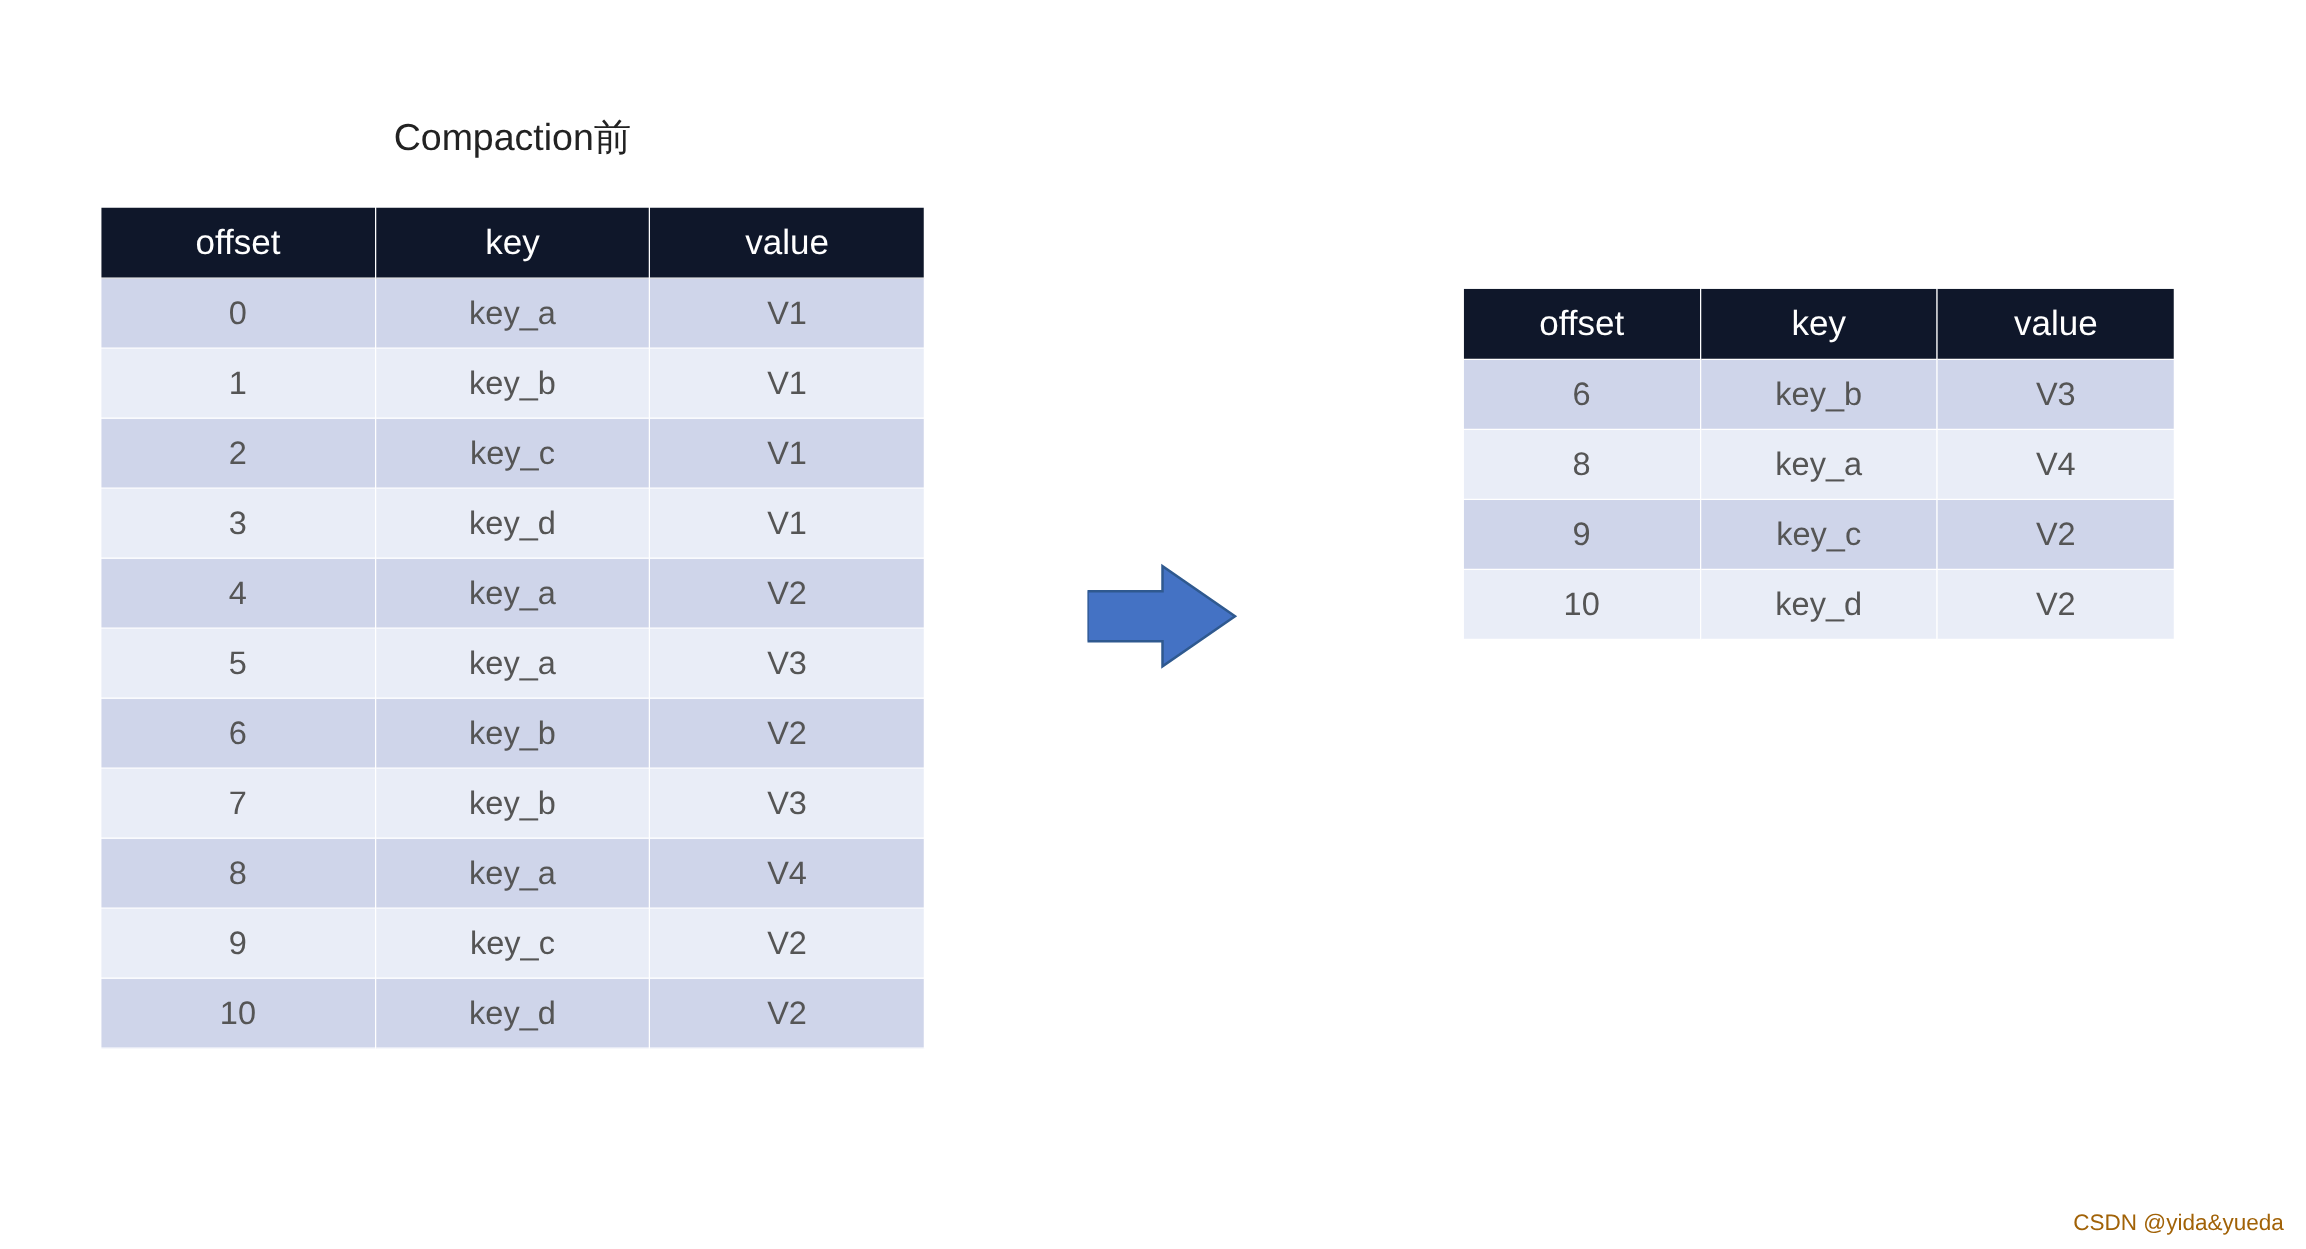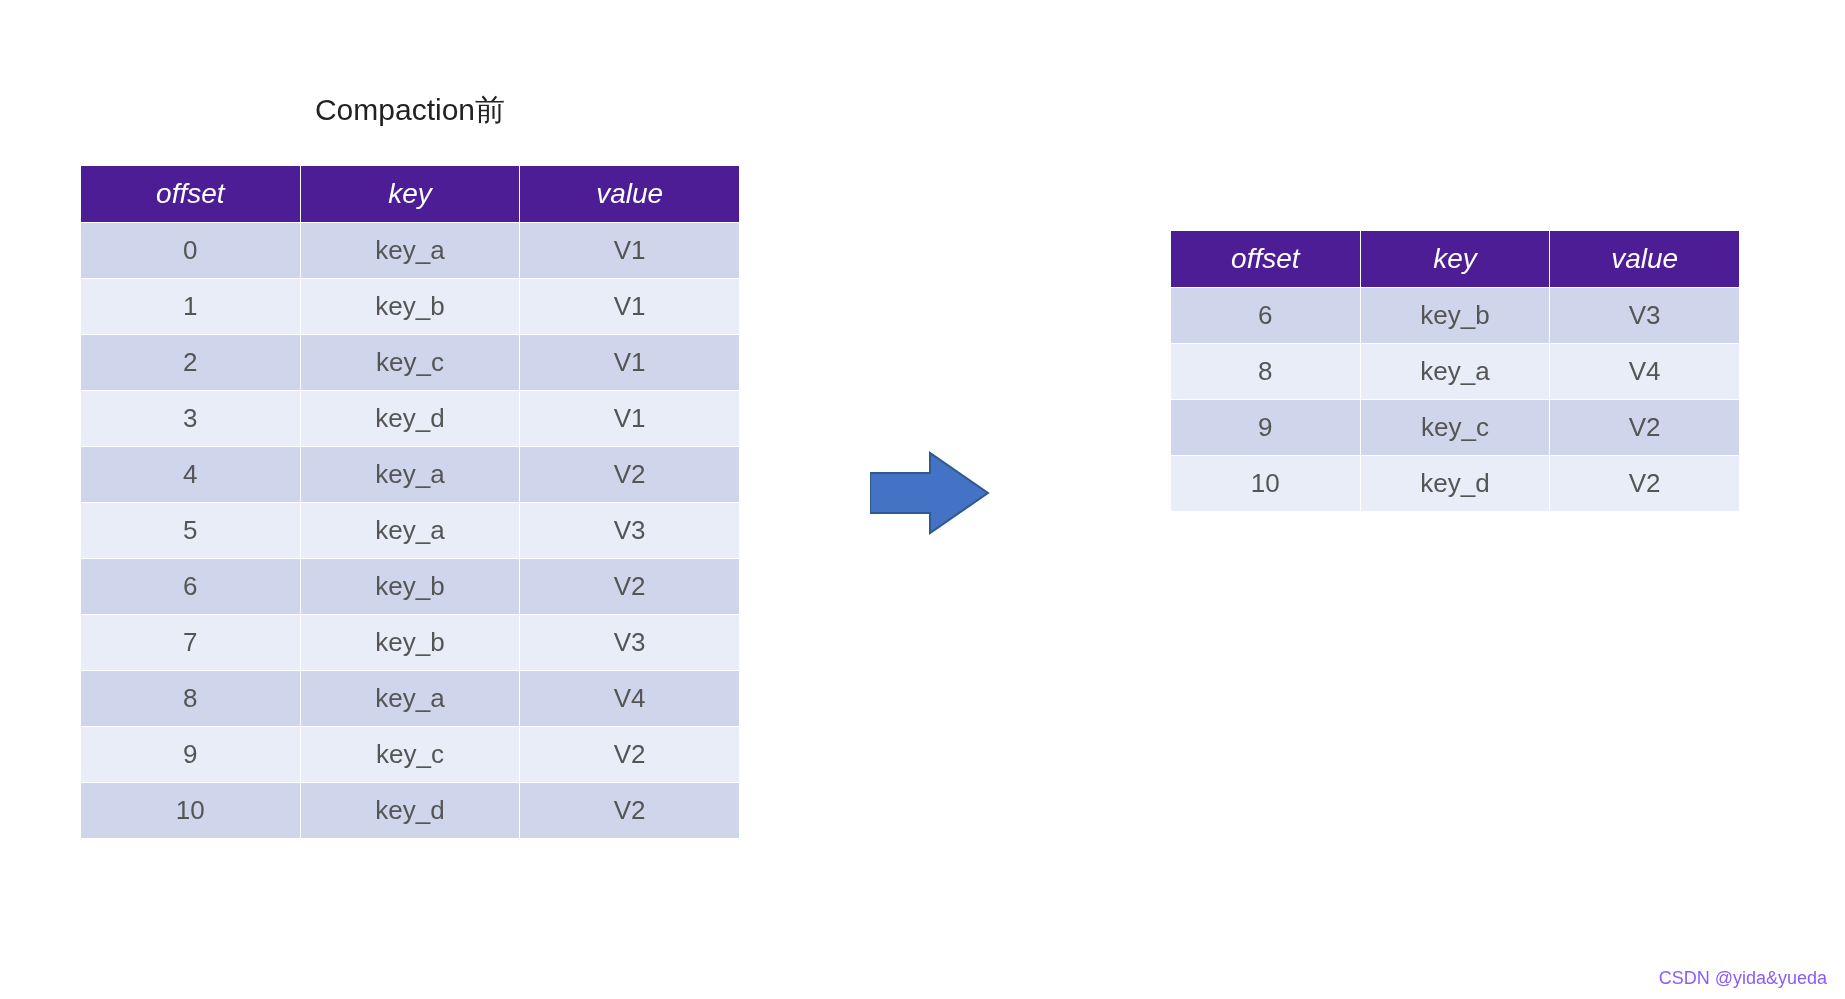--- a/index.html
+++ b/index.html
@@ -36,28 +36,27 @@
     text-align: center;
     color: #222;
     margin-bottom: 34px;
   }
   table {
     width: 100%;
     border-collapse: collapse;
     table-layout: fixed;
   }
   th {
-    background: #4c1d95;
+    background: #0f172a;
     color: #fff;
     font-weight: 400;
     font-size: 28px;
     padding: 12px 0;
     text-align: center;
     border: 1px solid #ffffff;
-    font-style: italic;
   }
   td {
     font-size: 26px;
     color: #555;
     text-align: center;
     padding: 12px 0;
     border: 1px solid #ffffff;
   }
   tr.row-odd td { background: #cfd5ea; }
   tr.row-even td { background: #e9edf7; }
@@ -66,21 +65,21 @@
     left: 870px;
     top: 448px;
     width: 120px;
     height: 90px;
   }
   .watermark {
     position: absolute;
     right: 18px;
     bottom: 10px;
     font-size: 18px;
-    color: #8b5cf6;
+    color: #a16207;
     font-family: Arial, sans-serif;
   }
 </style>
 </head>
 <body>
 
 <div class="stage">
 
   <div class="block block-left">
     <div class="title">Compaction前</div>

